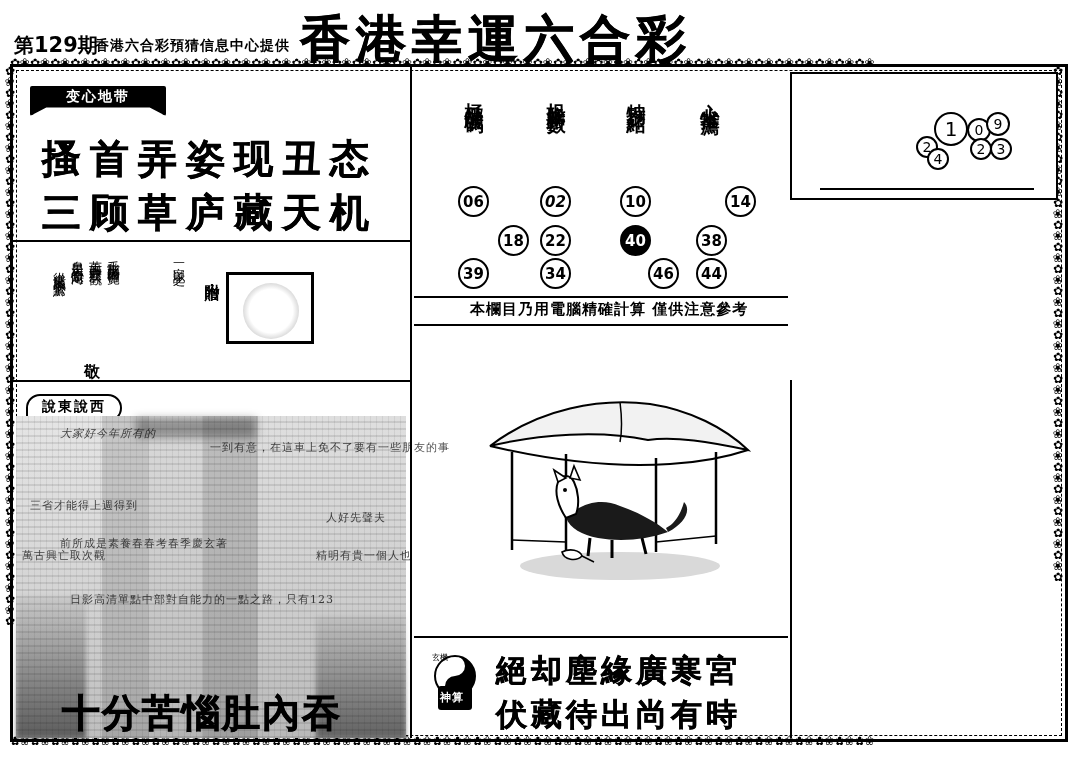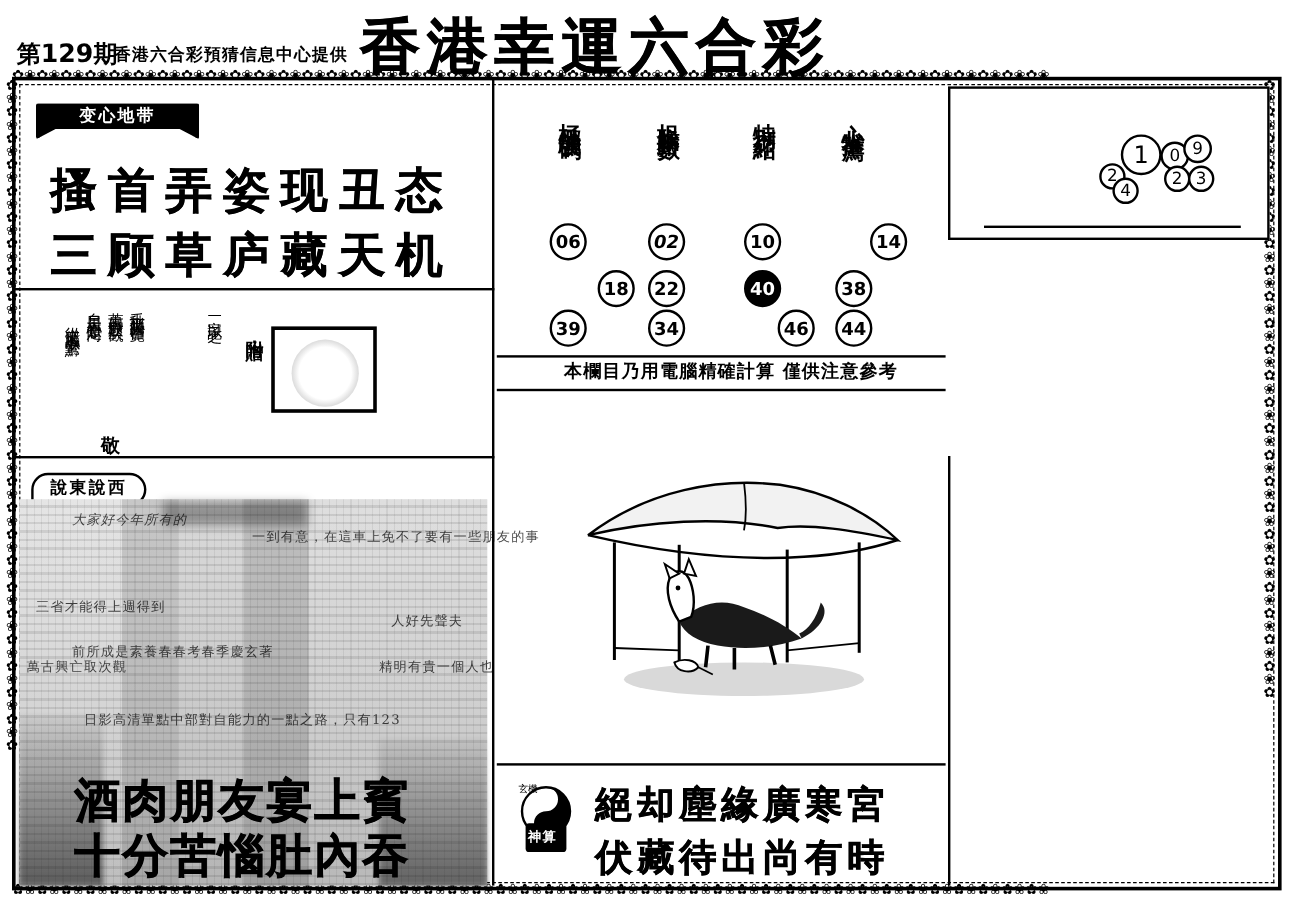--- a/index.html
+++ b/index.html
@@ -303,21 +303,20 @@
 
   <div class="scribble" style="left:60px; top:426px;font-style:italic;">大家好今年所有的</div>
   <div class="scribble" style="left:210px; top:440px;">一到有意，在這車上免不了要有一些朋友的事</div>
   <div class="scribble" style="left:30px; top:498px;">三省才能得上週得到</div>
   <div class="scribble" style="left:326px; top:510px;">人好先聲夫</div>
   <div class="scribble" style="left:22px; top:548px;">萬古興亡取次觀</div>
   <div class="scribble" style="left:316px; top:548px;">精明有貴一個人也</div>
   <div class="scribble" style="left:60px; top:536px;">前所成是素養春春考春季慶玄著</div>
   <div class="scribble" style="left:70px; top:592px;">日影高清單點中部對自能力的一點之路，只有123</div>
 
-  <div class="bottom-slogan bs-1">酒肉朋友宴上賓</div>
   <div class="bottom-slogan bs-2">十分苦惱肚內吞</div>
 
   <div class="colhead ch-1">極品號碼</div>
   <div class="colhead ch-2">捉膽路數</div>
   <div class="colhead ch-3">特別介紹</div>
   <div class="colhead ch-4">心水推薦</div>
 
   <div class="ball" style="left:458px; top:186px;">06</div>
   <div class="ball" style="left:458px; top:225px;margin-left:40px;">18</div>
   <div class="ball" style="left:458px; top:258px;">39</div>

